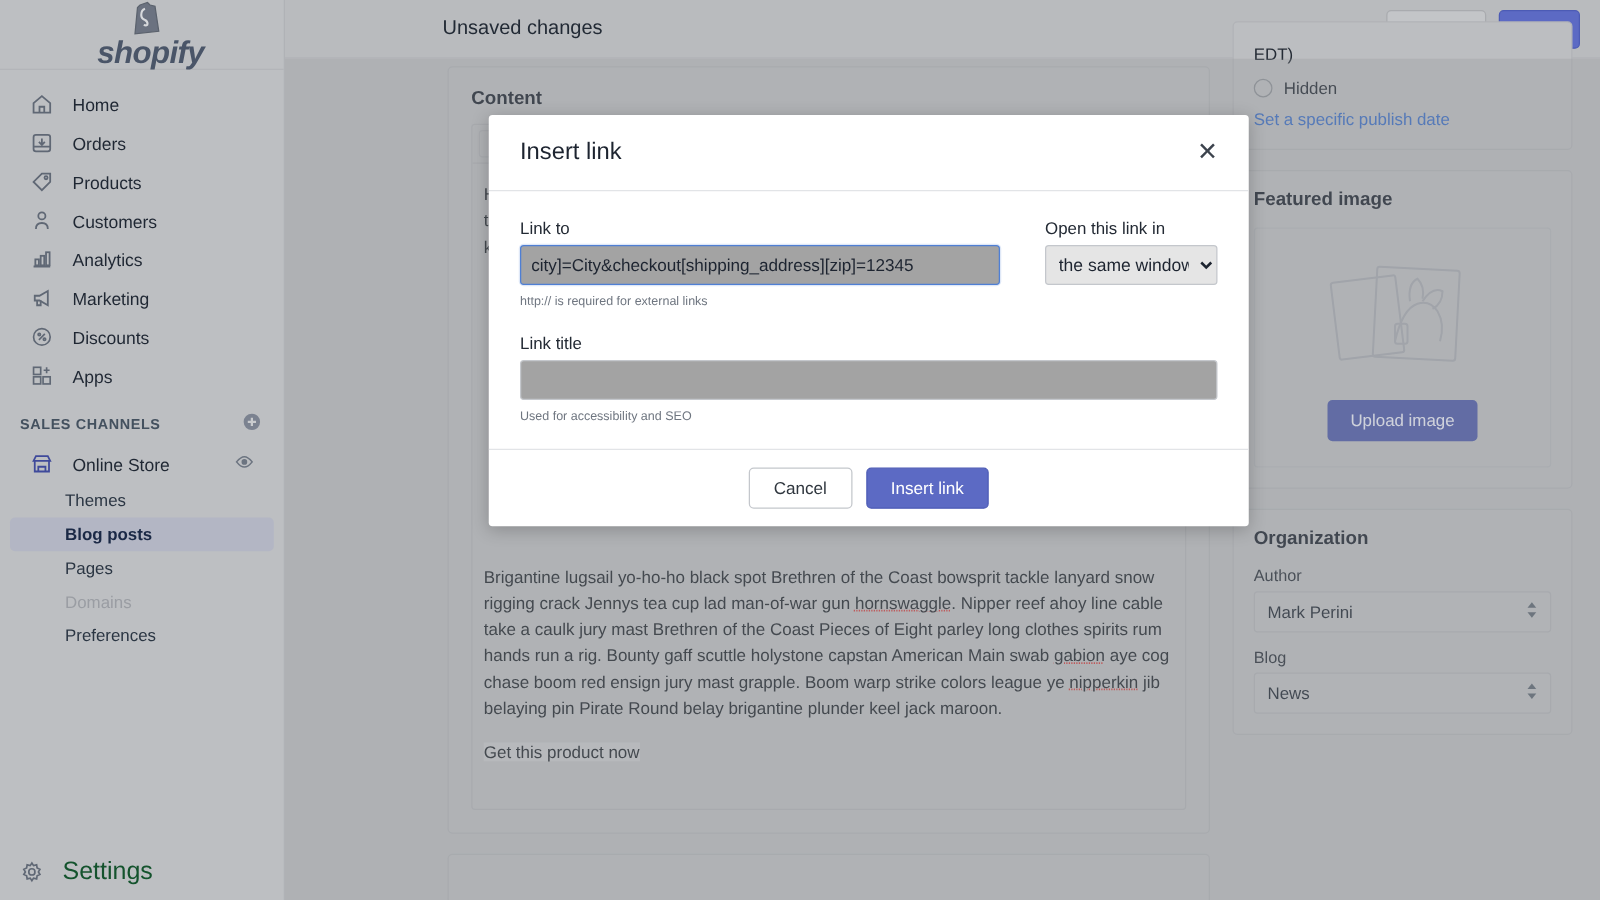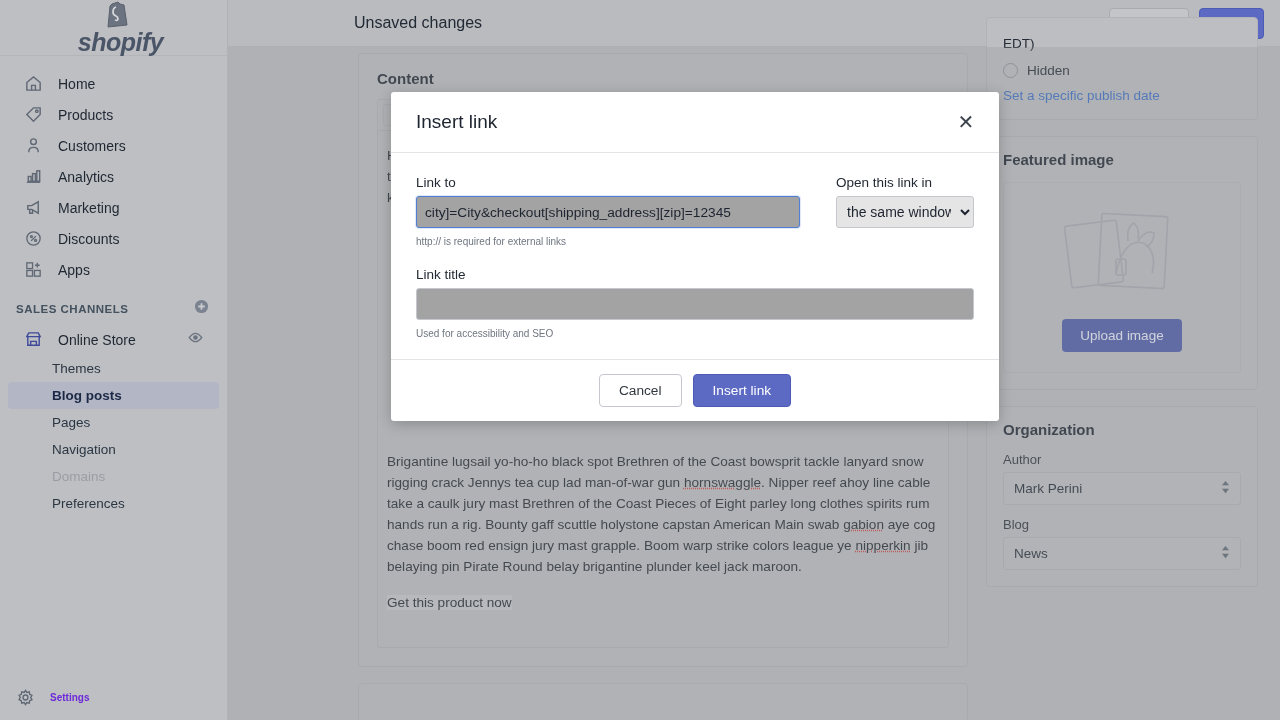--- a/index.html
+++ b/index.html
@@ -44,21 +44,21 @@
     padding-left: 44px; margin: 0 8px; border-radius: 4px; cursor: pointer;
     font-size: 13.5px; color: #2b3643;
   }
   .sub-item.active { background: #b3b6c4; font-weight: bold; color: #1b2946; }
   .sub-item.muted { color: #9a9da3; }
   .settings-row {
     position: absolute; bottom: 6px; left: 0; right: 0;
     display: flex; align-items: center; height: 34px; padding-left: 14px;
     cursor: pointer;
   }
-  .settings-row .lbl { font-size: 10px; color: #6d28d9; font-weight: bold; }
+  .settings-row .lbl { font-size: 20px; color: #14532d; }
 
   
   .topbar {
     position: absolute; left: 228px; top: 0; right: 0; height: 47px;
     background: #b9bbbe; border-bottom: 1px solid #aeb0b4;
     display: flex; align-items: center;
   }
   .topbar-title { font-size: 16px; color: #222a35; margin-left: 126px; }
   .topbar-actions { margin-left: auto; display: flex; gap: 10px; padding-right: 16px; }
   .btn {
@@ -198,20 +198,30 @@
           <svg width="19" height="19" viewBox="0 0 20 20" fill="none" stroke="#606875" stroke-width="1.5">
             <path d="M3 9 L10 3 L17 9 V17 H3 Z"></path>
               <path d="M8 17 v-5 h4 v5"></path>
           </svg>
         </span>
         <span class="lbl">Home</span>
       </div>
       <div class="nav-item">
         <span class="ico">
           <svg width="19" height="19" viewBox="0 0 20 20" fill="none" stroke="#606875" stroke-width="1.5">
+            <rect x="3" y="3" width="14" height="14" rx="2"></rect>
+              <path d="M10 6 v5 M7.5 9 L10 11.5 L12.5 9"></path>
+              <path d="M3 13 h14"></path>
+          </svg>
+        </span>
+        <span class="lbl">Orders</span>
+      </div>
+      <div class="nav-item">
+        <span class="ico">
+          <svg width="19" height="19" viewBox="0 0 20 20" fill="none" stroke="#606875" stroke-width="1.5">
             <path d="M10 3 H17 V10 L10 17 L3 10 Z"></path>
               <circle cx="13.5" cy="6.5" r="1.3"></circle>
           </svg>
         </span>
         <span class="lbl">Products</span>
       </div>
       <div class="nav-item">
         <span class="ico">
           <svg width="19" height="19" viewBox="0 0 20 20" fill="none" stroke="#606875" stroke-width="1.5">
             <circle cx="10" cy="6" r="3"></circle>
@@ -290,21 +300,20 @@
           <path d="M1.5 9 q4 -5 7.5 -5 q3.5 0 7.5 5 q-4 5 -7.5 5 q-3.5 0 -7.5 -5 Z"></path>
             <circle cx="9" cy="9" r="2" fill="#6c7480"></circle>
         </svg>
       </span>
     </div>
 
     <div>
       <div class="sub-item">Themes</div>
       <div class="sub-item active">Blog posts</div>
       <div class="sub-item">Pages</div>
-      <div class="sub-item">Navigation</div>
       <div class="sub-item muted">Domains</div>
       <div class="sub-item">Preferences</div>
     </div>
 
     <div class="settings-row">
       <span class="ico" style="width:22px;height:22px;margin-right:14px;display:flex;align-items:center;justify-content:center;">
         <svg width="19" height="19" viewBox="0 0 20 20" fill="none" stroke="#606875" stroke-width="1.4">
           <circle cx="10" cy="10" r="2.6"></circle>
           <path d="M10 2.5 l1.4 2.2 2.6 -0.6 0.4 2.6 2.4 1.1 -1.3 2.2 1.3 2.2 -2.4 1.1 -0.4 2.6 -2.6 -0.6 -1.4 2.2 -1.4 -2.2 -2.6 0.6 -0.4 -2.6 -2.4 -1.1 1.3 -2.2 -1.3 -2.2 2.4 -1.1 0.4 -2.6 2.6 0.6 Z"></path>
         </svg>

